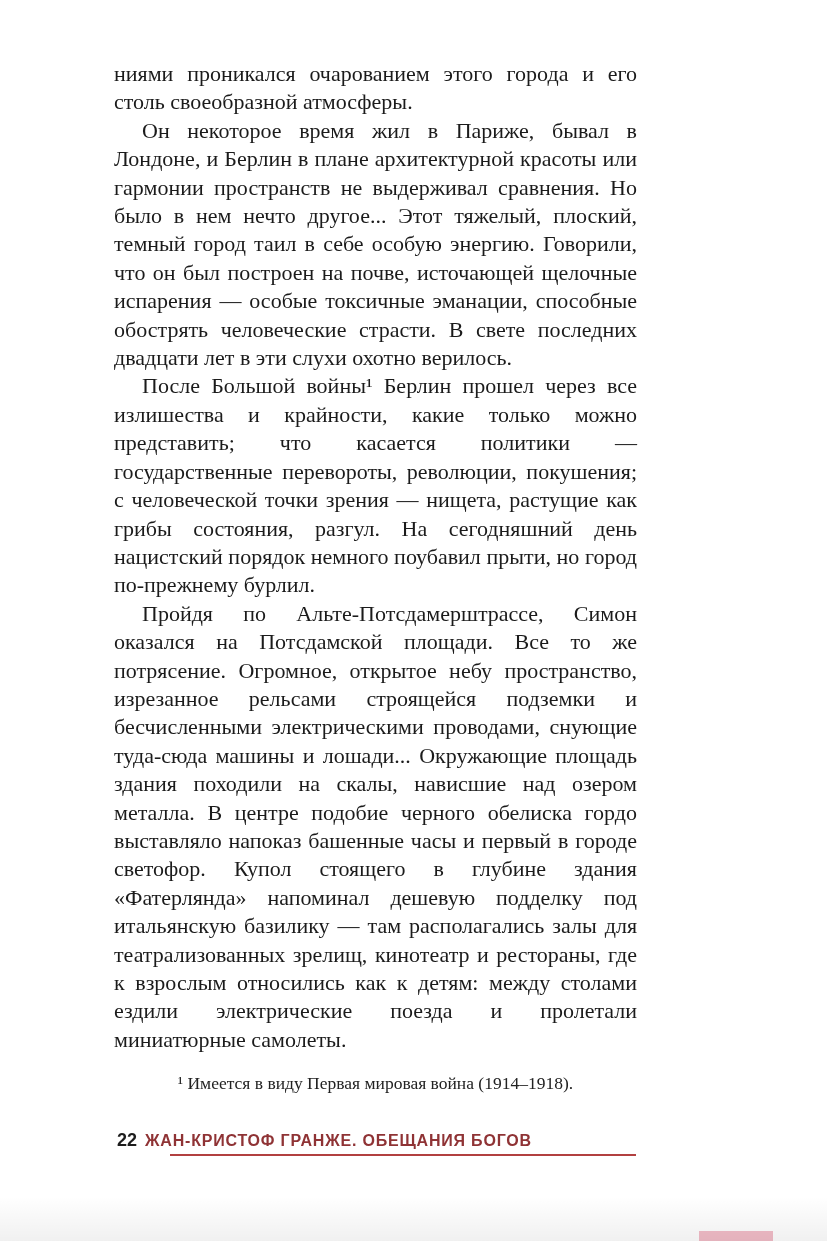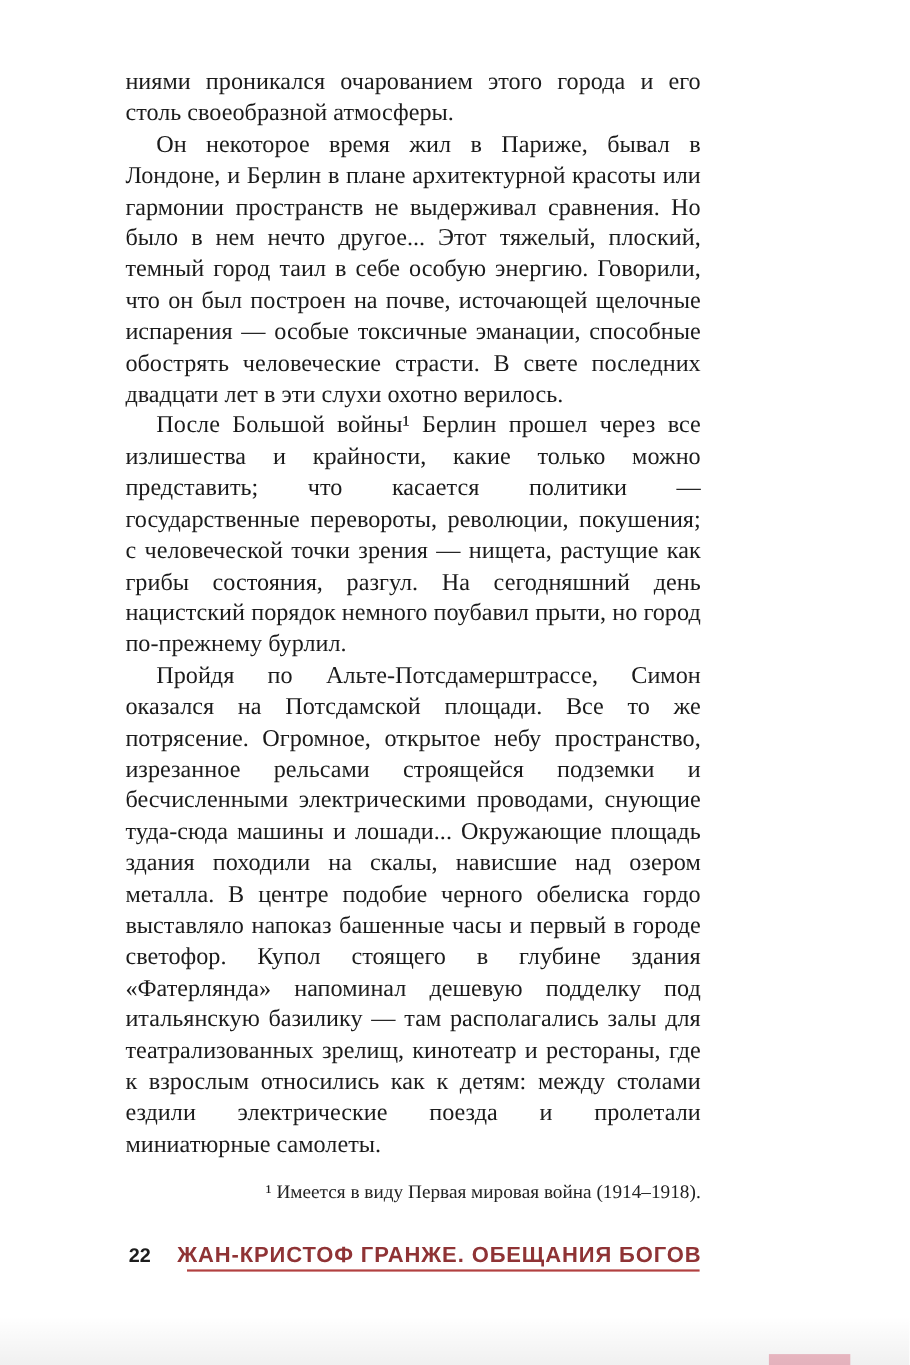--- a/index.html
+++ b/index.html
@@ -26,43 +26,43 @@
   }
   .para { text-indent: 28px; }
   .para.no-indent { text-indent: 0; }
   .footnote {
     position: absolute;
     left: 114px;
     top: 1072px;
     width: 523px;
     font-size: 17.5px;
     line-height: 22px;
-    text-align: right;
+    text-align: center;
     color: #222222;
   }
   .footer {
     position: absolute;
     left: 117px;
     top: 1130px;
     width: 523px;
     font-family: "Liberation Sans", sans-serif;
     display: flex;
     align-items: baseline;
     white-space: nowrap;
   }
   .page-number {
     font-weight: bold;
     font-size: 18px;
     color: #1d1d1d;
   }
   .running-title {
     font-weight: bold;
-    font-size: 20px;
+    font-size: 16px;
     letter-spacing: 0.8px;
-    margin-left: 24px;
+    margin-left: 8px;
     color: var(--accent, #8f3335);
   }
   .footer-rule {
     position: absolute;
     left: 170px;
     top: 1154px;
     width: 466px;
     height: 2px;
     background: var(--rule, #b24040);
   }

